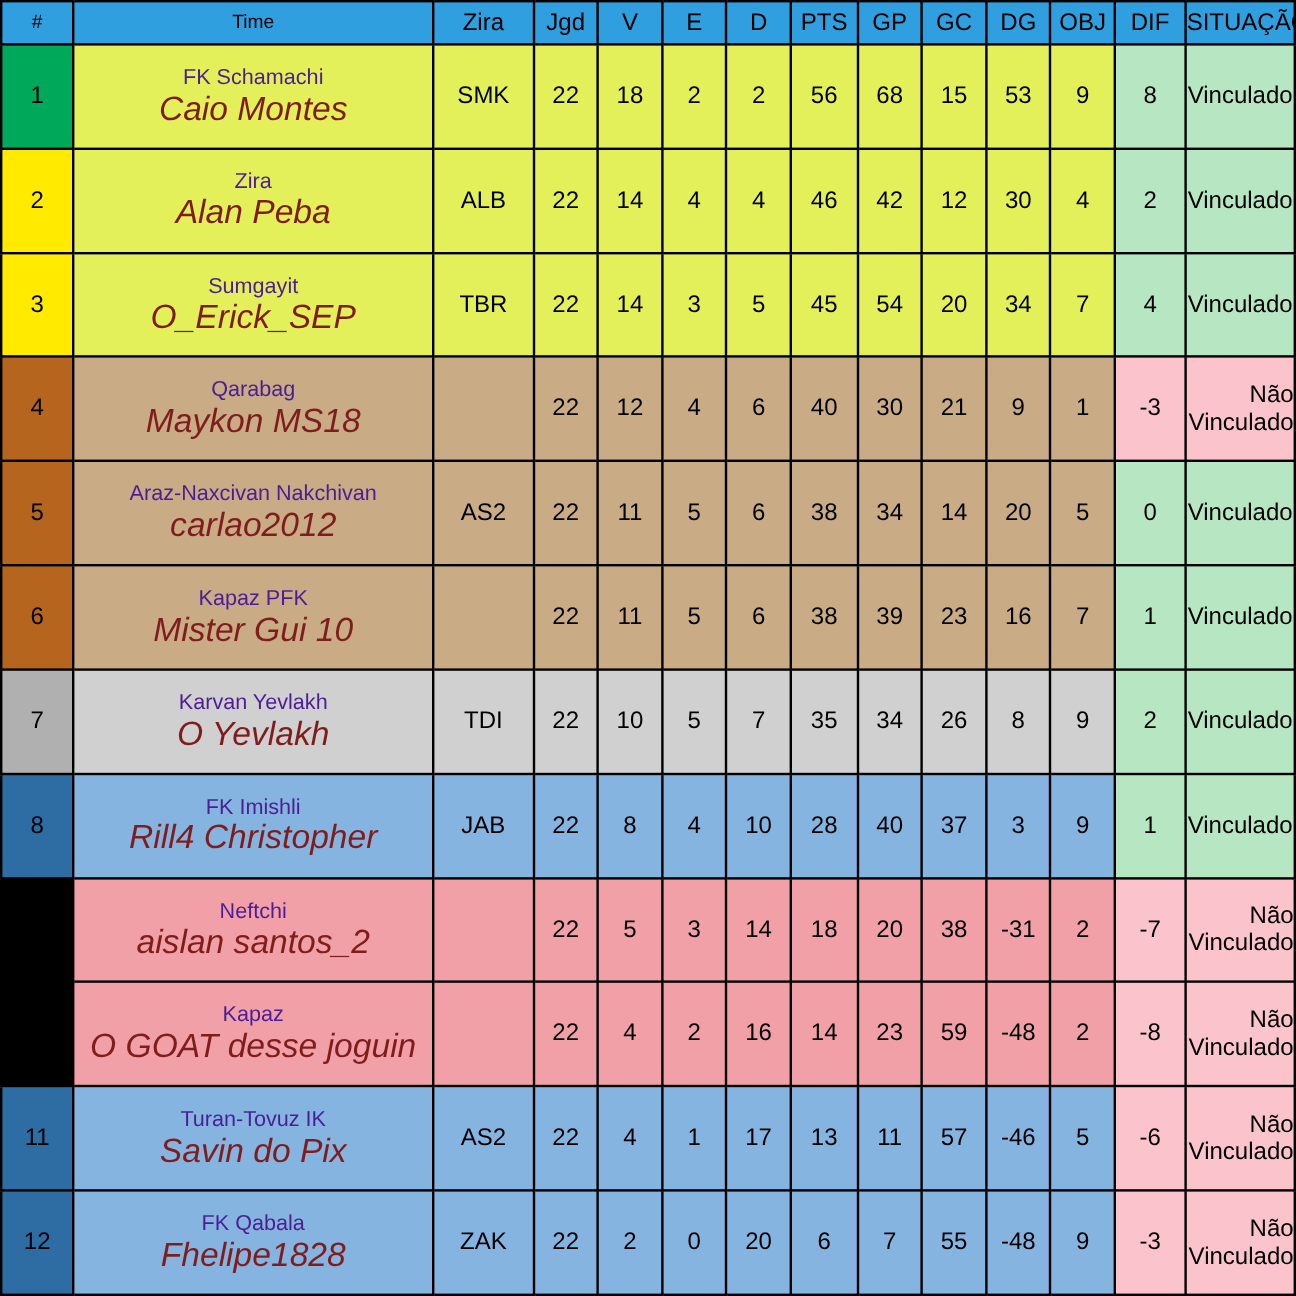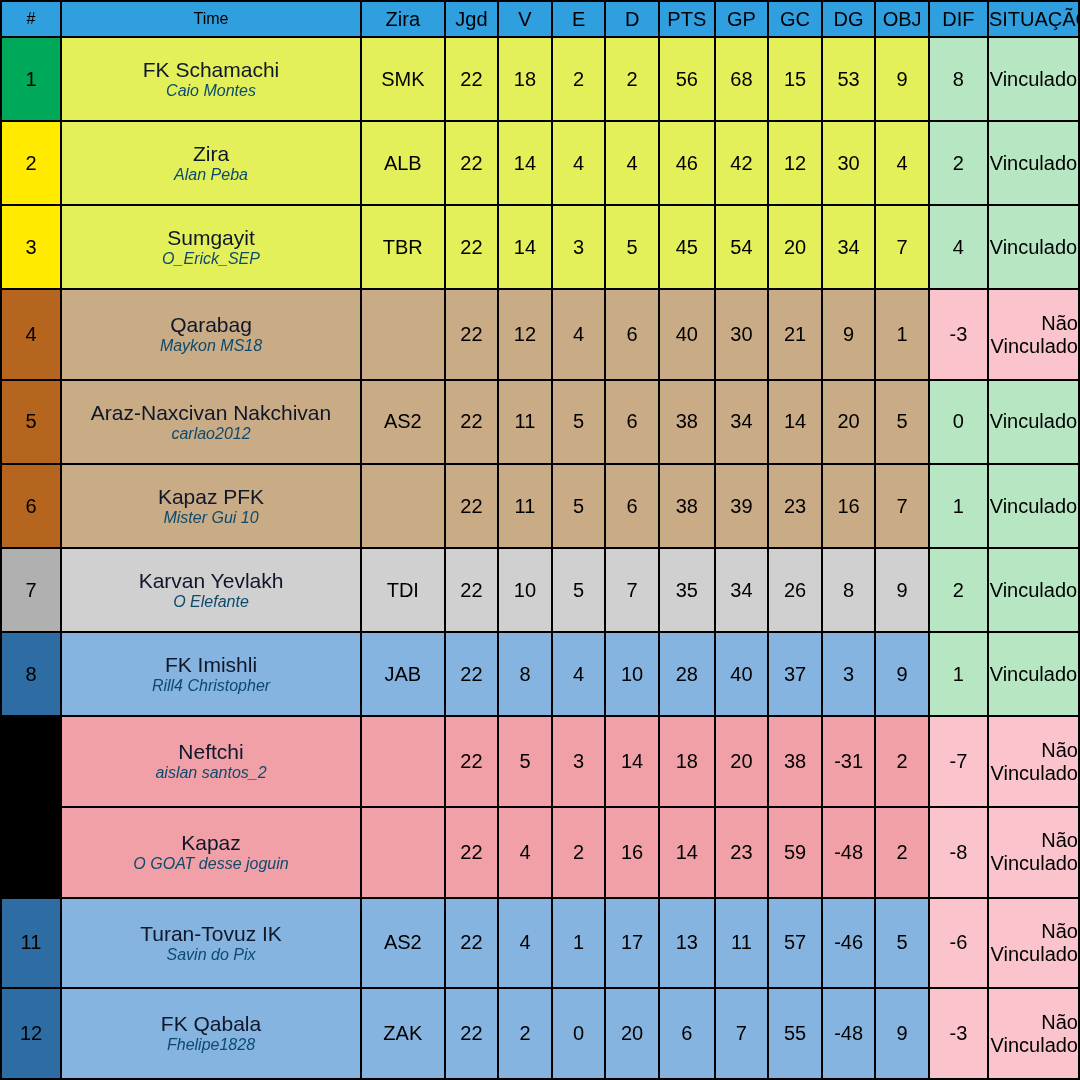--- a/index.html
+++ b/index.html
@@ -53,29 +53,29 @@
     color: #ffffff;
     font-weight: normal;
   }
   td.team {
     text-align: left;
     padding-left: 7px;
     line-height: 1.15;
   }
   td.team .tname {
     display: block;
-    font-size: 21px;
-    color: #0f172a;
+    font-size: 18px;
+    color: #4c1d95;
     white-space: nowrap;
   }
   td.team .mgr {
     display: block;
-    font-size: 16px;
+    font-size: 28px;
     font-style: italic;
-    color: #0c4a6e;
+    color: #7f1d1d;
     white-space: nowrap;
   }
   td.grupo {
     font-size: 22px;
     font-weight: normal;
   }
   td.pts { font-weight: normal; font-size: 21px; }
   td.num { font-size: 21px; }
   td.dif { font-size: 19px; }
   td.sit {
@@ -256,21 +256,21 @@
         <td class="num row-tan">23</td>
         <td class="num row-tan">16</td>
         <td class="num row-tan">7</td>
         <td class="dif dif-green">1</td>
         <td class="sit sit-green">Vinculado</td>
       </tr>
       <tr>
         <td class="pos pos-gray">7</td>
         <td class="team row-gray">
           <span class="tname">Karvan Yevlakh</span>
-          <span class="mgr">O Elefante</span>
+          <span class="mgr">O Yevlakh</span>
         </td>
         <td class="grupo row-gray">TDI</td>
         <td class="num row-gray">22</td>
         <td class="num row-gray">10</td>
         <td class="num row-gray">5</td>
         <td class="num row-gray">7</td>
         <td class="pts row-gray">35</td>
         <td class="num row-gray">34</td>
         <td class="num row-gray">26</td>
         <td class="num row-gray">8</td>

